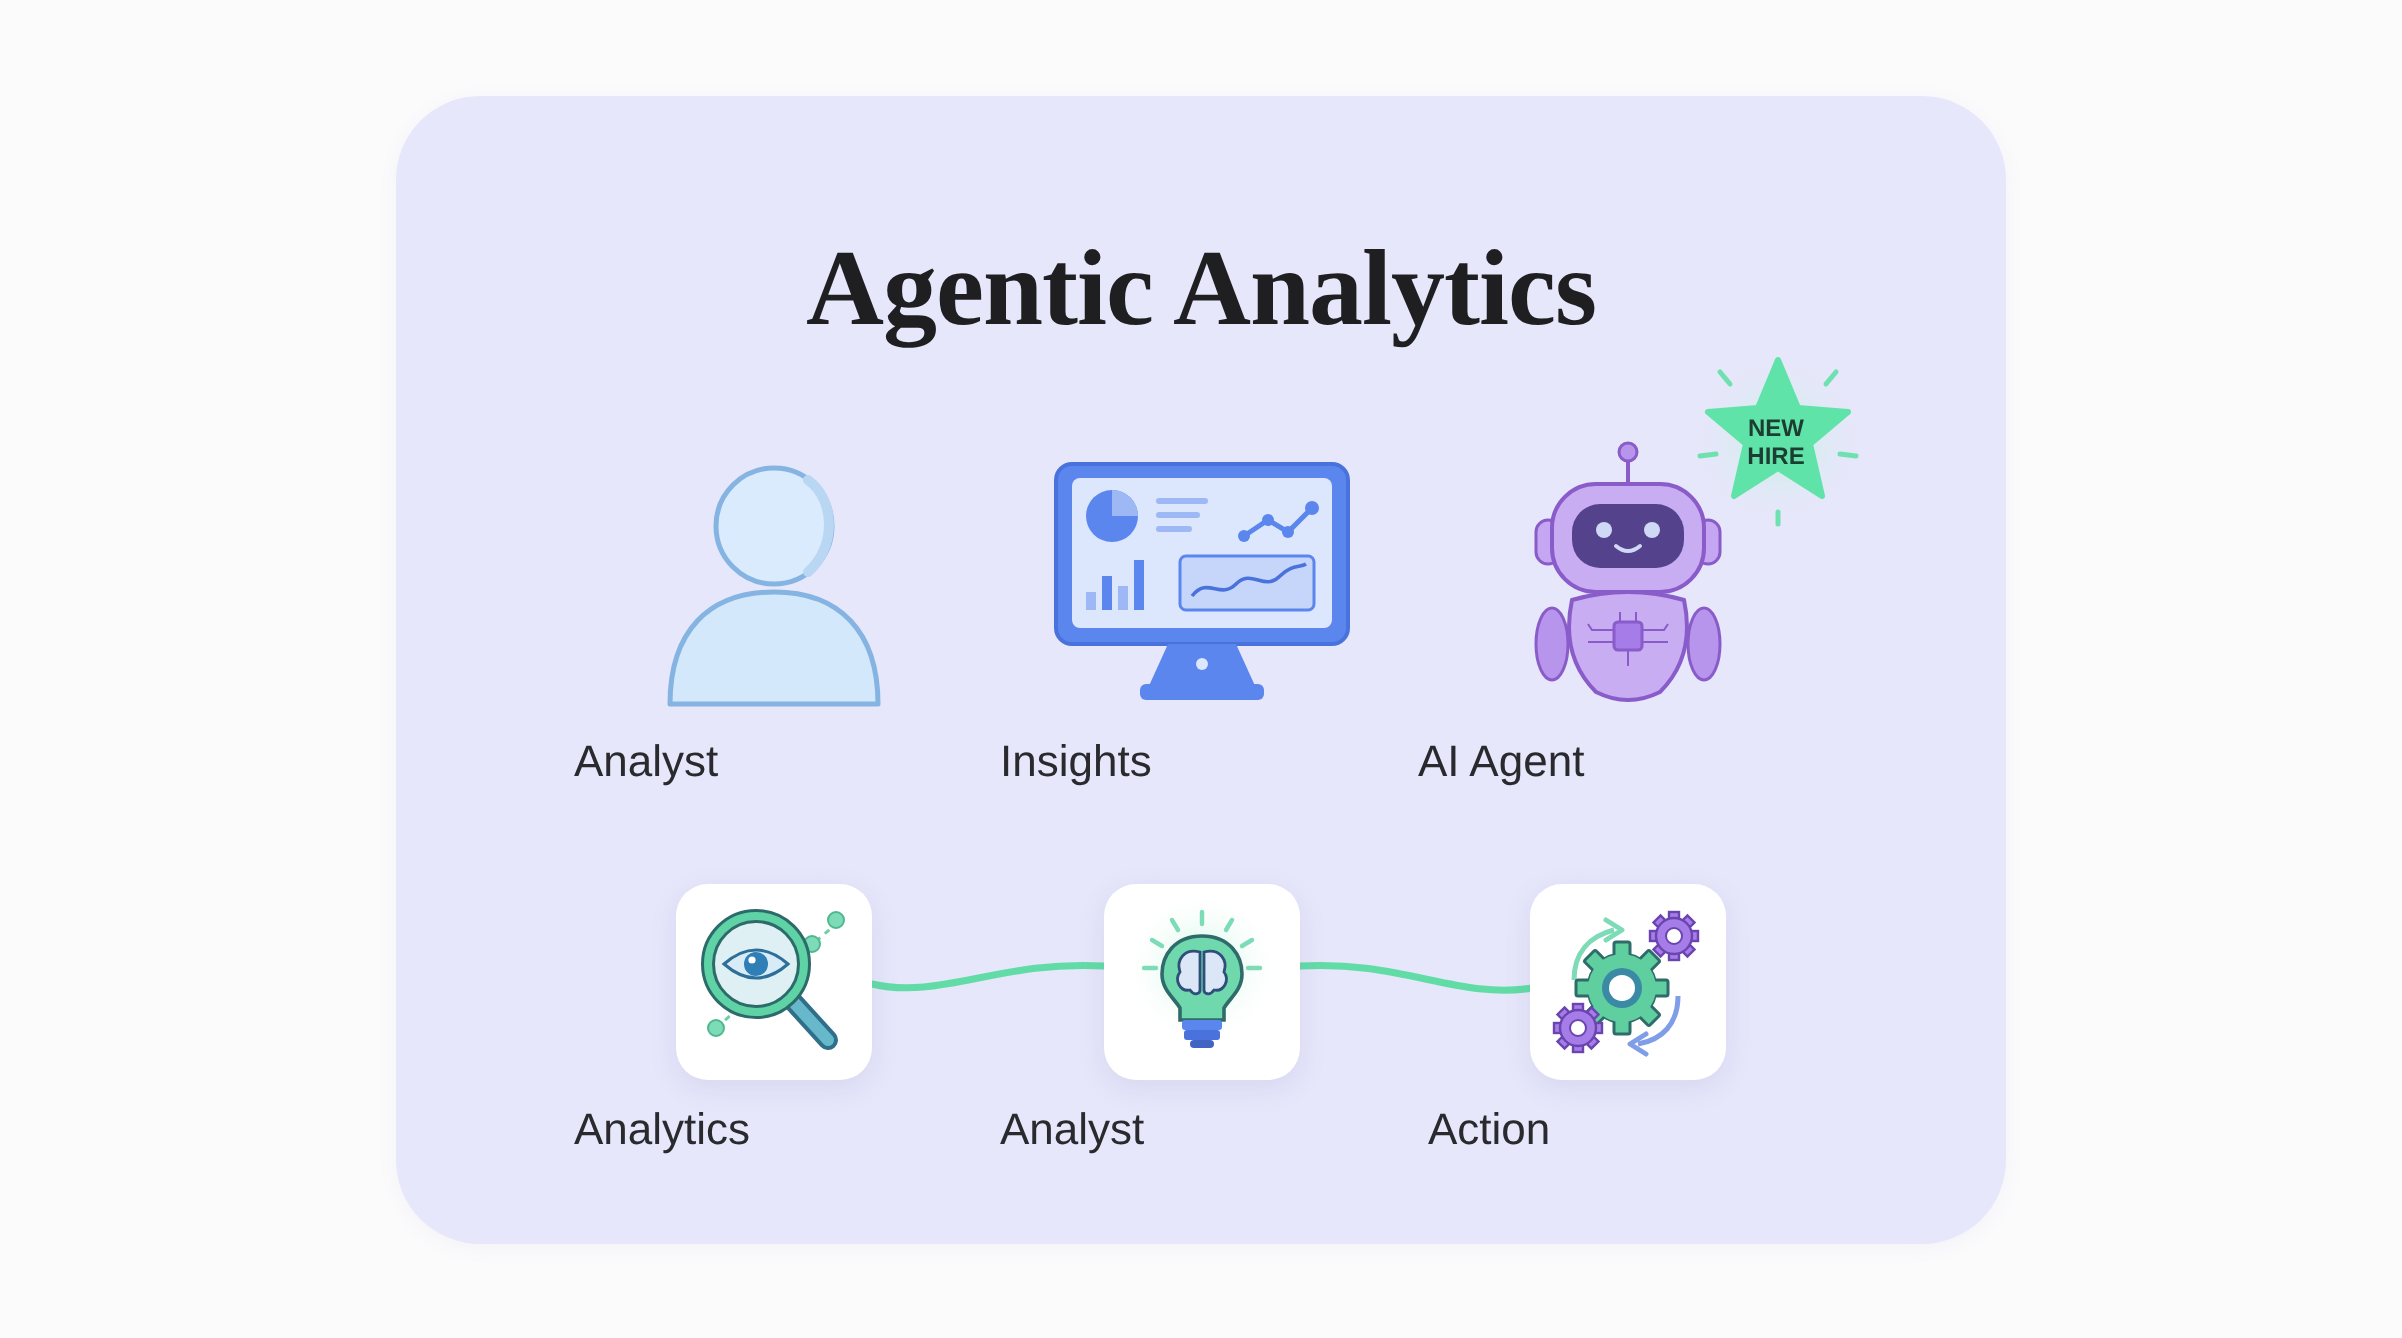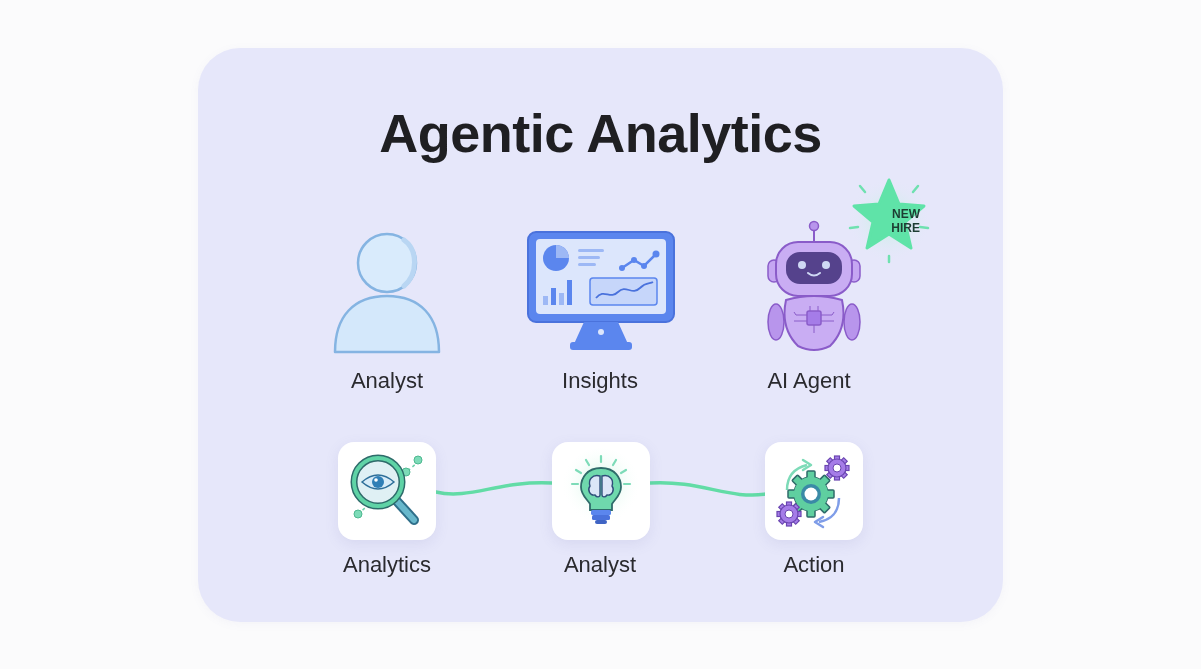--- a/index.html
+++ b/index.html
@@ -11,24 +11,25 @@
   }
   .card {
     position:absolute; left:198px; top:48px; width:805px; height:574px;
     border-radius:42px;
     background:#e6e7fa;
     box-shadow:0 2px 10px rgba(120,120,180,0.06);
   }
   .title {
     position:absolute; left:0; right:0; top:100px; text-align:center;
     font-size:54px; font-weight:700; color:#1f1f22; letter-spacing:-0.5px;
-    margin:2px;
+    margin:13px;
+    font-family:Liberation Serif, serif;
   }
   .label {
-    position:absolute; width:200px; text-align:center;
+    position:absolute; width:200px; 
     font-size:22px; color:#2a2a2e;
   }
   .step-box {
     position:absolute; width:98px; height:98px; background:#ffffff;
     border-radius:16px;
     box-shadow:0 4px 14px rgba(110,110,170,0.12);
   }
   .connector { position:absolute; left:0; top:0; }
 </style>
 </head>
@@ -124,21 +125,21 @@
     <circle cx="43" cy="44" r="42" fill="url(#g1)"></circle>
     <g stroke="#6fe1b0" stroke-width="2.5" stroke-linecap="round">
       <line x1="14" y1="10" x2="19" y2="16"></line>
         <line x1="72" y1="10" x2="67" y2="16"></line>
       <line x1="4" y1="52" x2="12" y2="51"></line>
         <line x1="82" y1="52" x2="74" y2="51"></line>
       <line x1="43" y1="80" x2="43" y2="86"></line>
     </g>
     <path d="M43,4 L53,28 L78,30 L59,46 L65,72 L43,58 L21,72 L27,46 L8,30 L33,28 Z" fill="#5fe3a8" stroke="#5fe3a8" stroke-width="3" stroke-linejoin="round"></path>
   </svg>
-  <div style="position:absolute;left:856px;top:207px;width:64px;text-align:right;font-size:12px;font-weight:700;color:#1d3d33;line-height:14px">
+  <div style="position:absolute;left:856px;top:207px;width:64px;text-align:center;font-size:12px;font-weight:700;color:#1d3d33;line-height:14px">
     <div>NEW</div>
     <div>HIRE</div>
   </div>
   <div class="label" style="left:709px;top:368px">AI Agent</div>
 </div>
 
 <div class="step-box" style="left:338px;top:442px">
   <svg width="98" height="98" viewBox="0 0 98 98">
     <g stroke="#6fcfab" stroke-width="1.5" fill="none" stroke-dasharray="3 3">
       <line x1="20" y1="72" x2="80" y2="20"></line>

